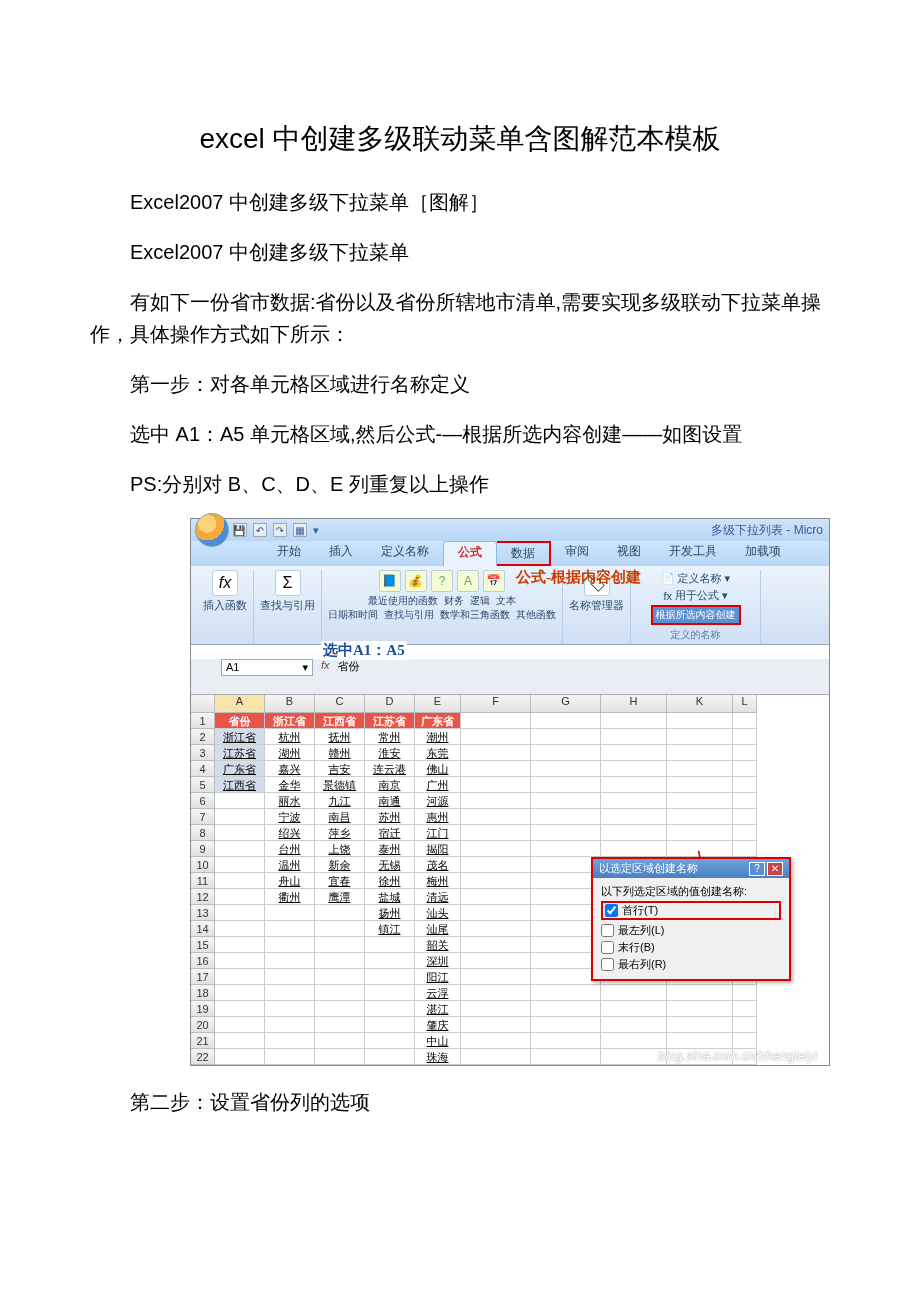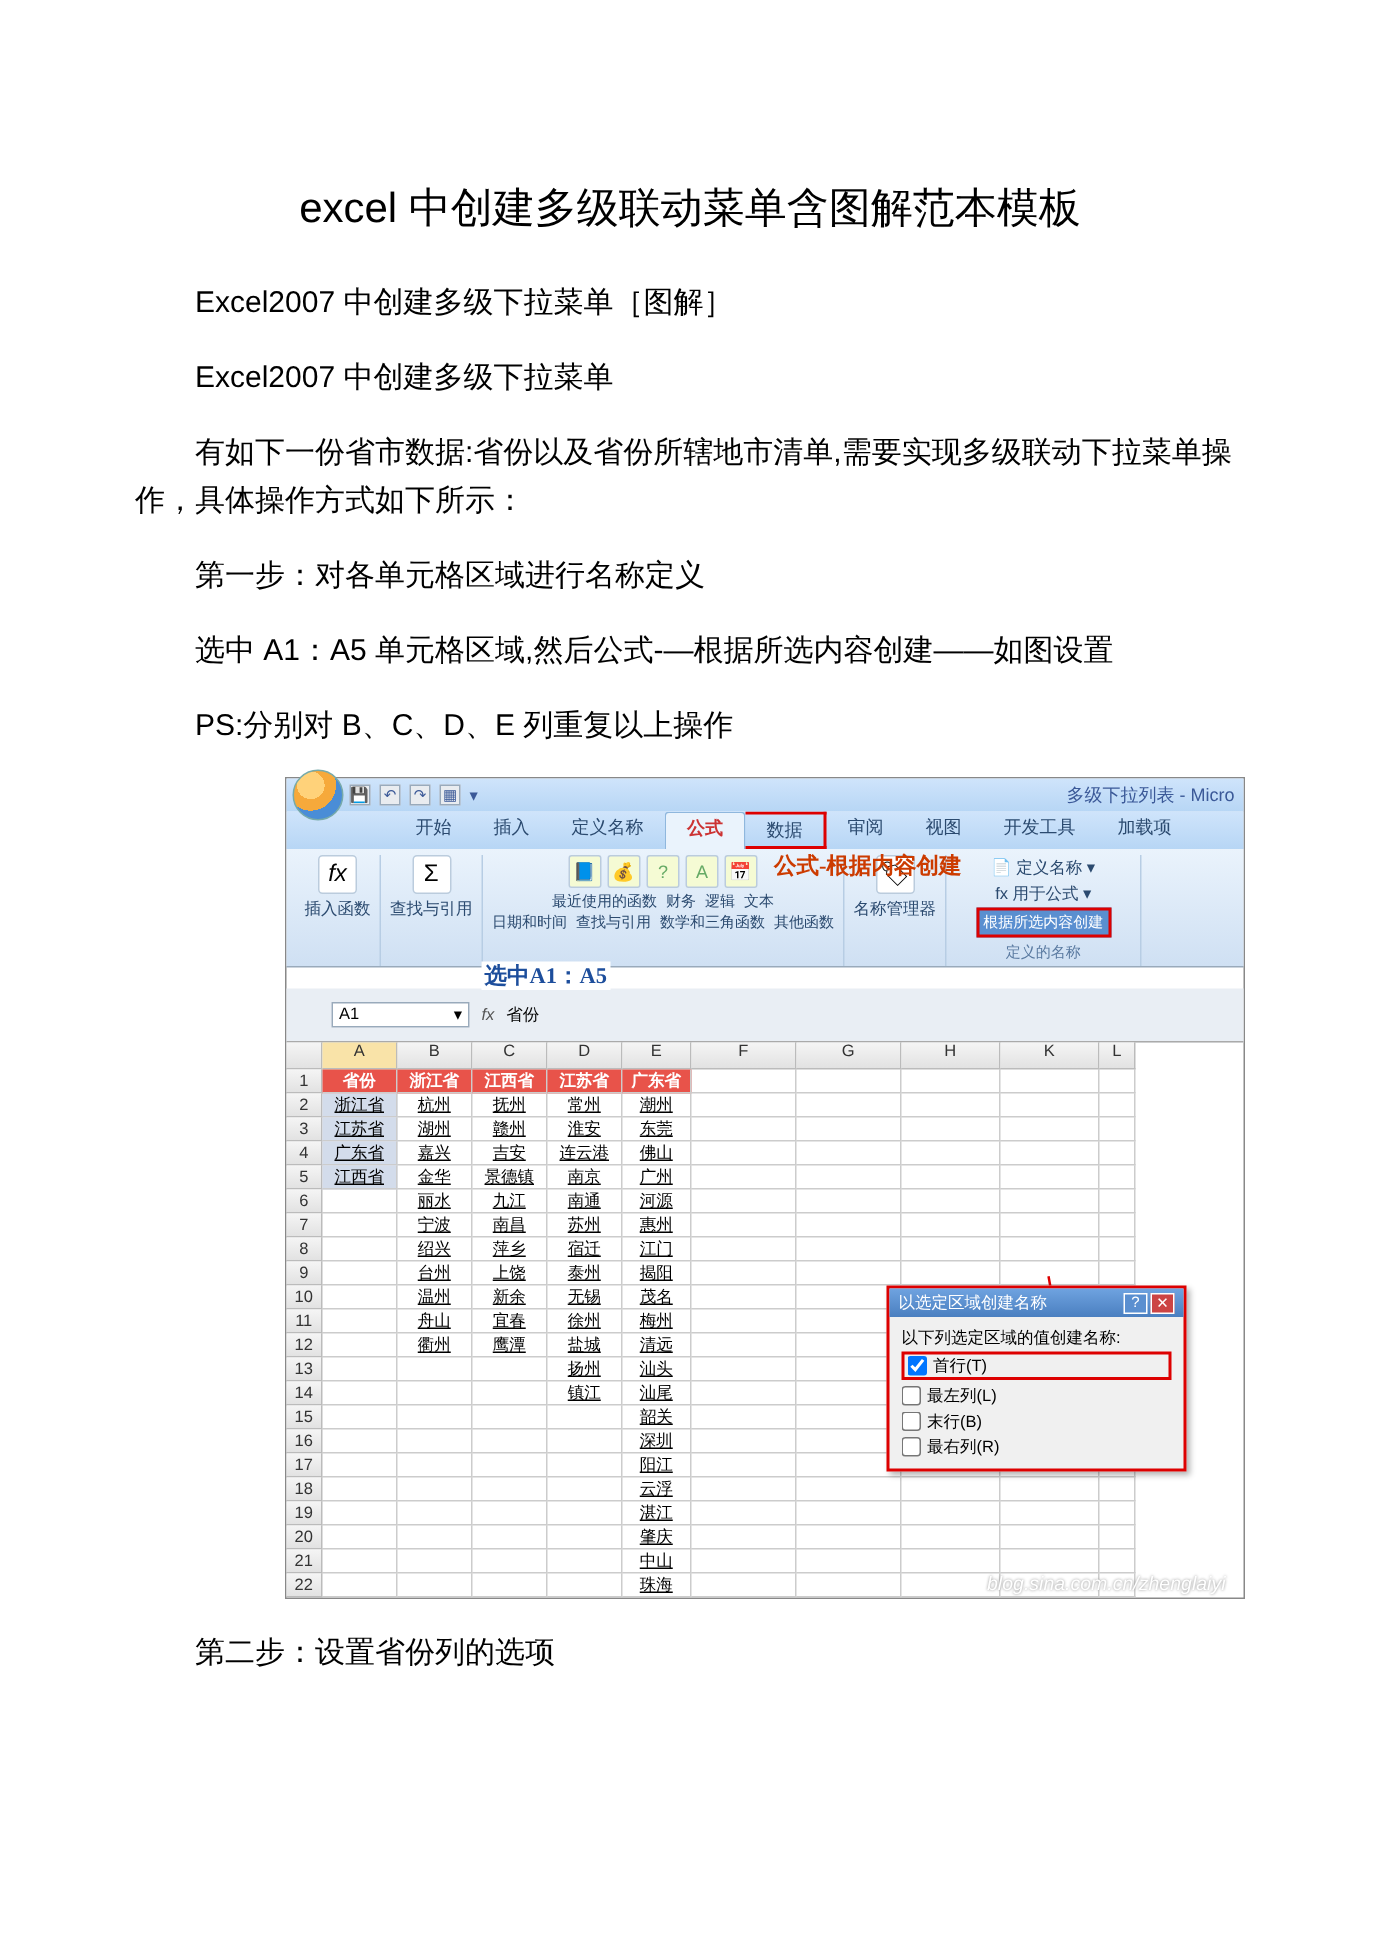--- a/index.html
+++ b/index.html
@@ -27,21 +27,21 @@
   .big-btn .lbl { font-size: 11px; text-align: center; color: #2b4a6f; white-space: nowrap; }
   .small-row { display: flex; gap: 4px; }
   .small-btn { width: 22px; height: 22px; background: #f5fbd4; border: 1px solid #bcd; display: flex; align-items: center; justify-content: center; font-size: 12px; color: #6a6; border-radius: 2px; }
   .group-name { font-size: 10px; color: #5a7aa0; margin: 2px 0; }
   .formula-label { position: absolute; right: 188px; top: 2px; font-family: "SimHei","Microsoft YaHei"; font-size: 15px; font-weight: bold; color: #cc3b00; }
   .def-names { width: 130px; font-size: 11px; color: #2b4a6f; }
   .def-names .line { padding: 1px 0; display: flex; align-items: center; gap: 3px; }
   .def-names .redbox { border: 2px solid #d00; background: #5a8fd0; color: #fff; padding: 1px 3px; font-size: 10px; }
   .sel-label { position: absolute; left: 130px; bottom: -16px; font-family: "SimHei"; font-size: 15px; font-weight: bold; color: #1d4e9c; background: #fff; padding: 0 2px; }
   
-  .fbar { display: flex; background: #e9eef4; border-bottom: 1px solid #aaa; height: 36px; align-items: center; font-size: 11px; margin-top: 14px; }
+  .fbar { display: flex; background: #e9eef4; border-bottom: 1px solid #aaa; height: 36px; align-items: flex-start; font-size: 11px; margin-top: 14px; }
   .namebox { width: 92px; border: 1px solid #9ab; background: #fff; padding: 1px 4px; margin-left: 30px; display: flex; justify-content: space-between; }
   .fbar .fx { margin: 0 8px; font-style: italic; color: #555; }
   .fbar .fv { color: #000; }
   
   .sheet { display: flex; }
   .rowhdrs { display: flex; flex-direction: column; }
   .chdr, .rhdr { background: linear-gradient(#f5f5f5,#e2e2e2); border-right: 1px solid #bbb; border-bottom: 1px solid #bbb; font-size: 11px; text-align: center; color: #333; }
   .corner { width: 24px; height: 18px; }
   .chdr { height: 18px; }
   .rhdr { width: 24px; height: 16px; line-height: 16px; }

